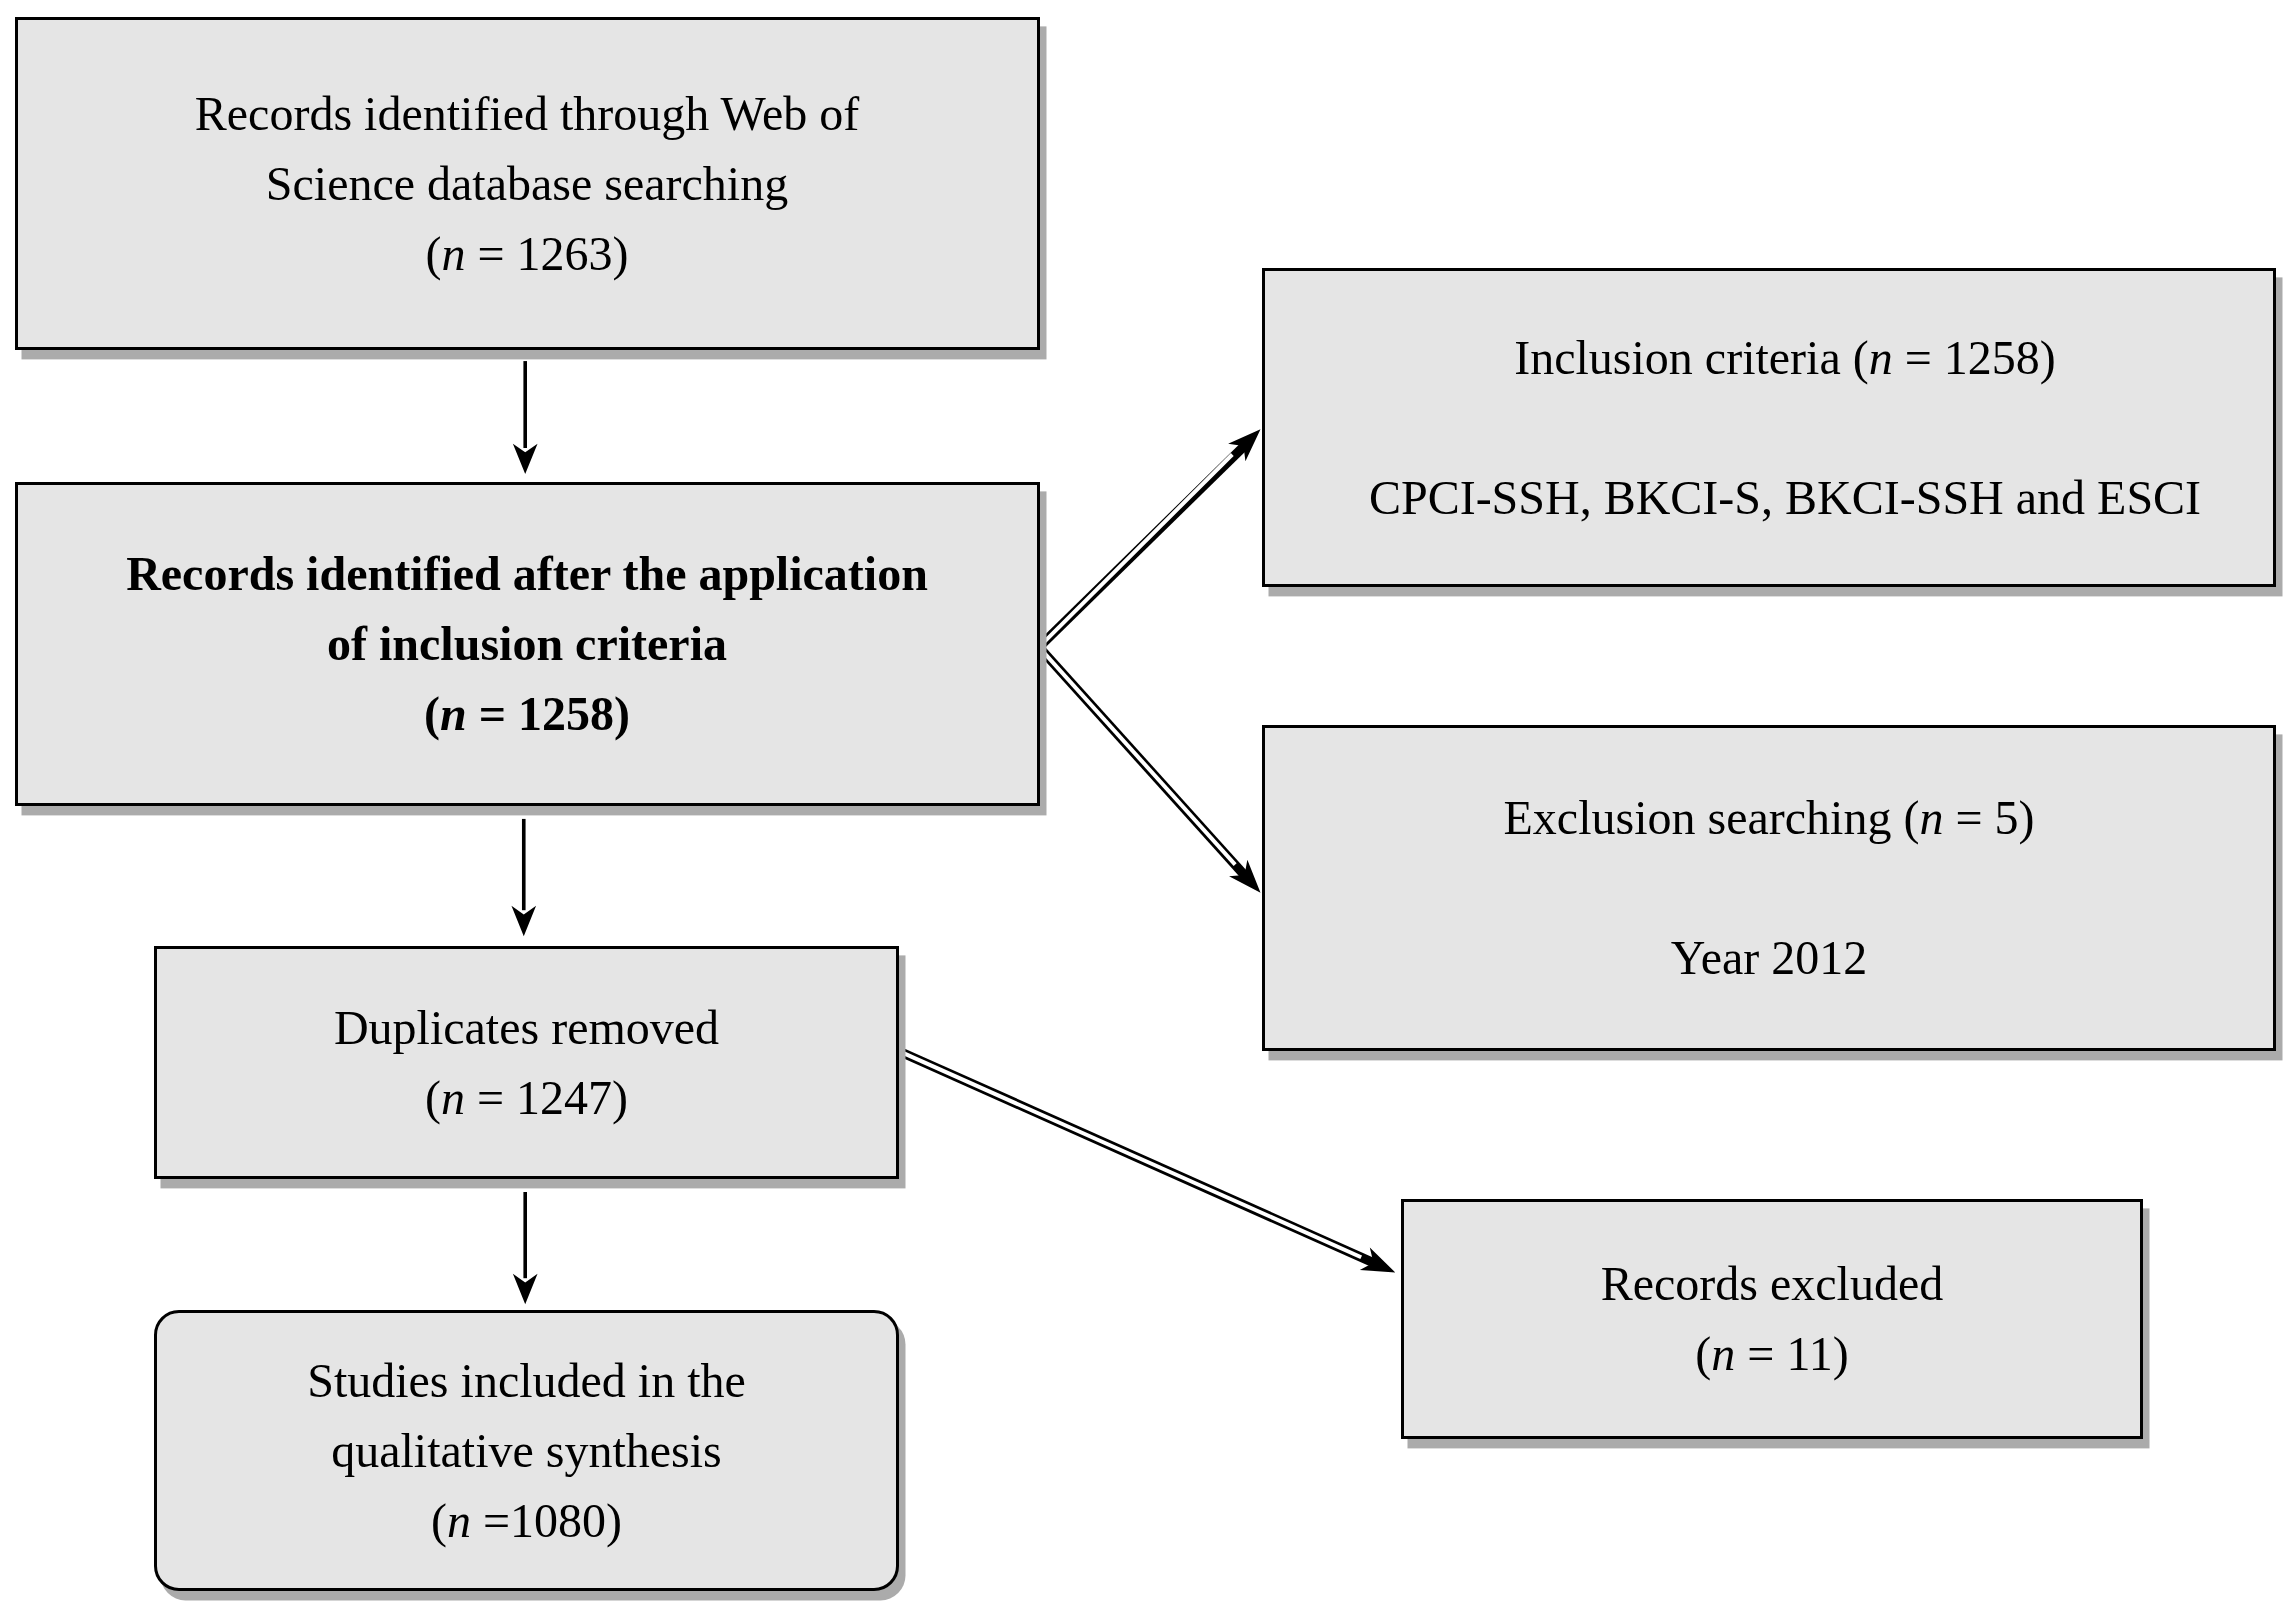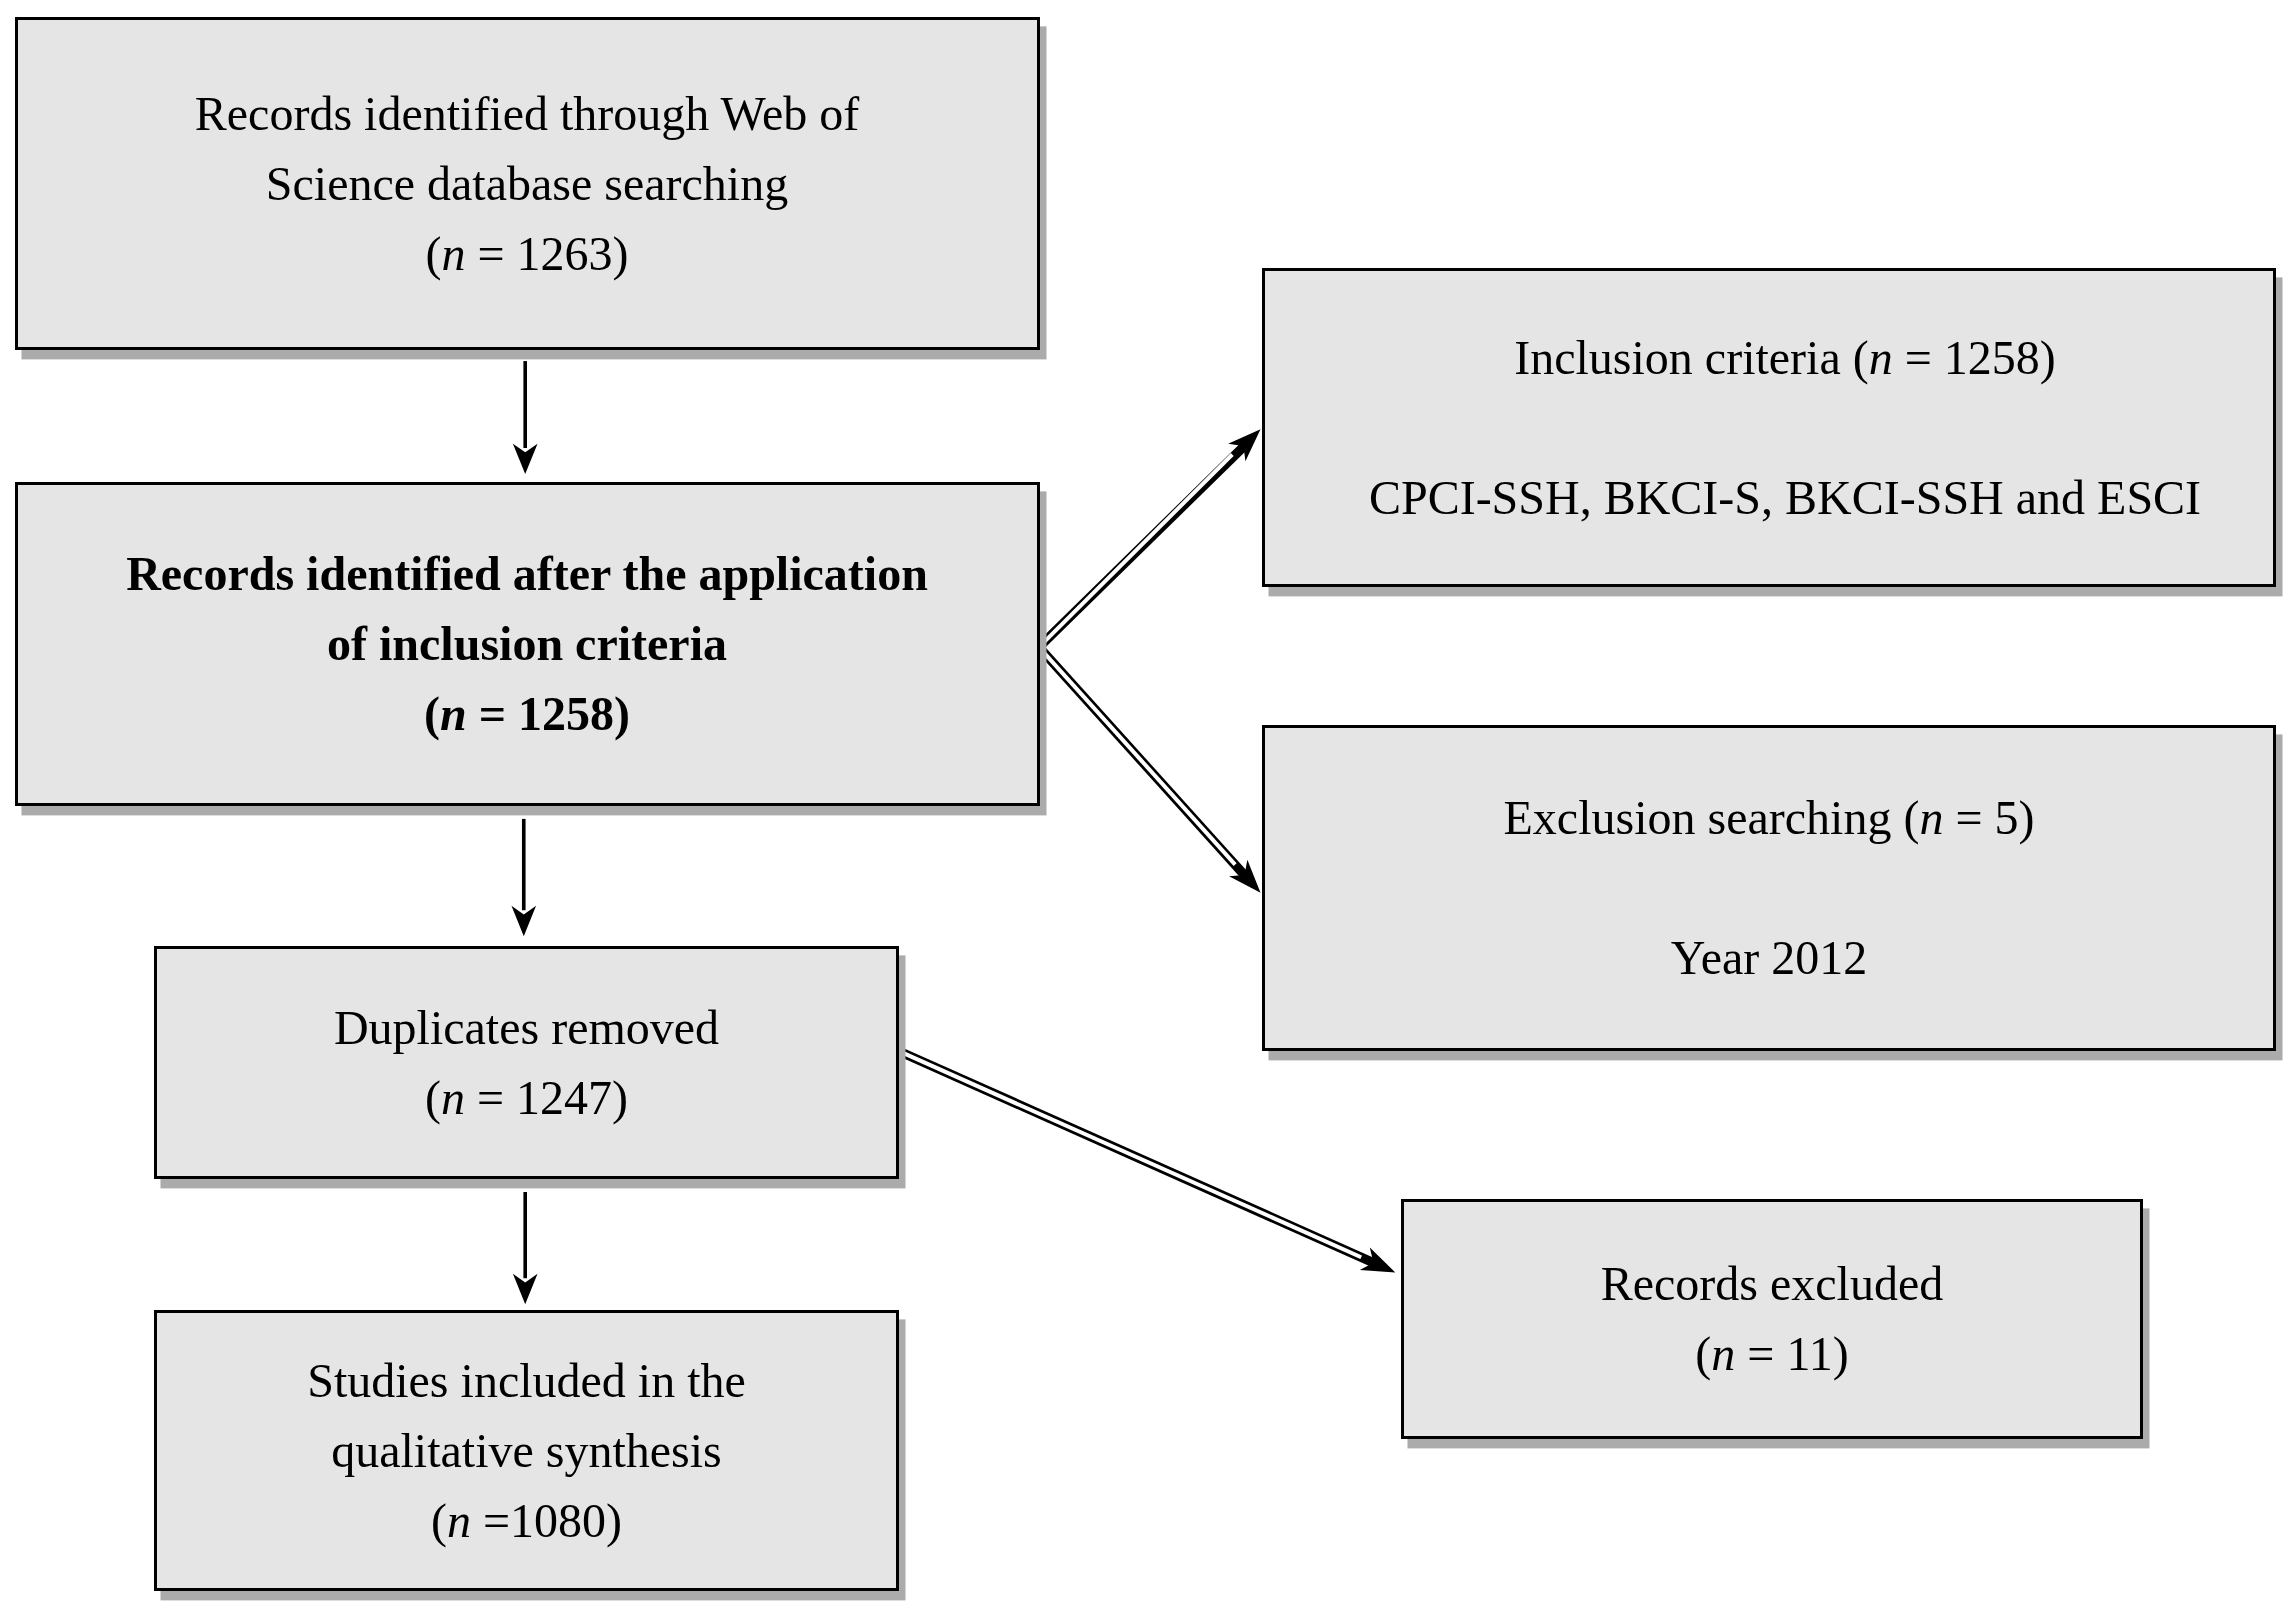--- a/index.html
+++ b/index.html
@@ -39,21 +39,21 @@
   .line { white-space: nowrap; }
   .gap  { height: 70px; }
   .nvar { font-style: italic; }
 
   .b1 { left: 14.5px;   top: 17.4px;   width: 1025px; height: 333px; }
   .b2 { left: 14.5px;   top: 482px;  width: 1025px; height: 324px; font-weight: bold; }
   .b3 { left: 1262px; top: 268px;  width: 1014px; height: 319px; padding-left: 32px; }
   .b4 { left: 1262px; top: 725px; width: 1014px; height: 326px; }
   .b5 { left: 154px;  top: 946px; width: 745px; height: 233px; }
   .b6 { left: 1401px; top: 1171px; width: 742px; height: 240px; margin-top: 28px; }
-  .b7 { left: 154px;  top: 1310px; width: 745px; height: 281px; }
+  .b7 { left: 154px;  top: 1310px; width: 745px; height: 281px; border-radius: 25px; }
 </style>
 </head>
 <body>
 
 <svg class="arrow-layer" width="2295" height="1619" viewBox="0 0 3168 2234" xmlns="http://www.w3.org/2000/svg">
 
   <g>
     <line x1="725" y1="498" x2="725" y2="618" stroke="#000000" stroke-width="5"></line>
     <polygon points="0,0 -42,-17 -30,0 -42,17" fill="#000000" transform="translate(725,654) rotate(90)"></polygon>
   </g>

